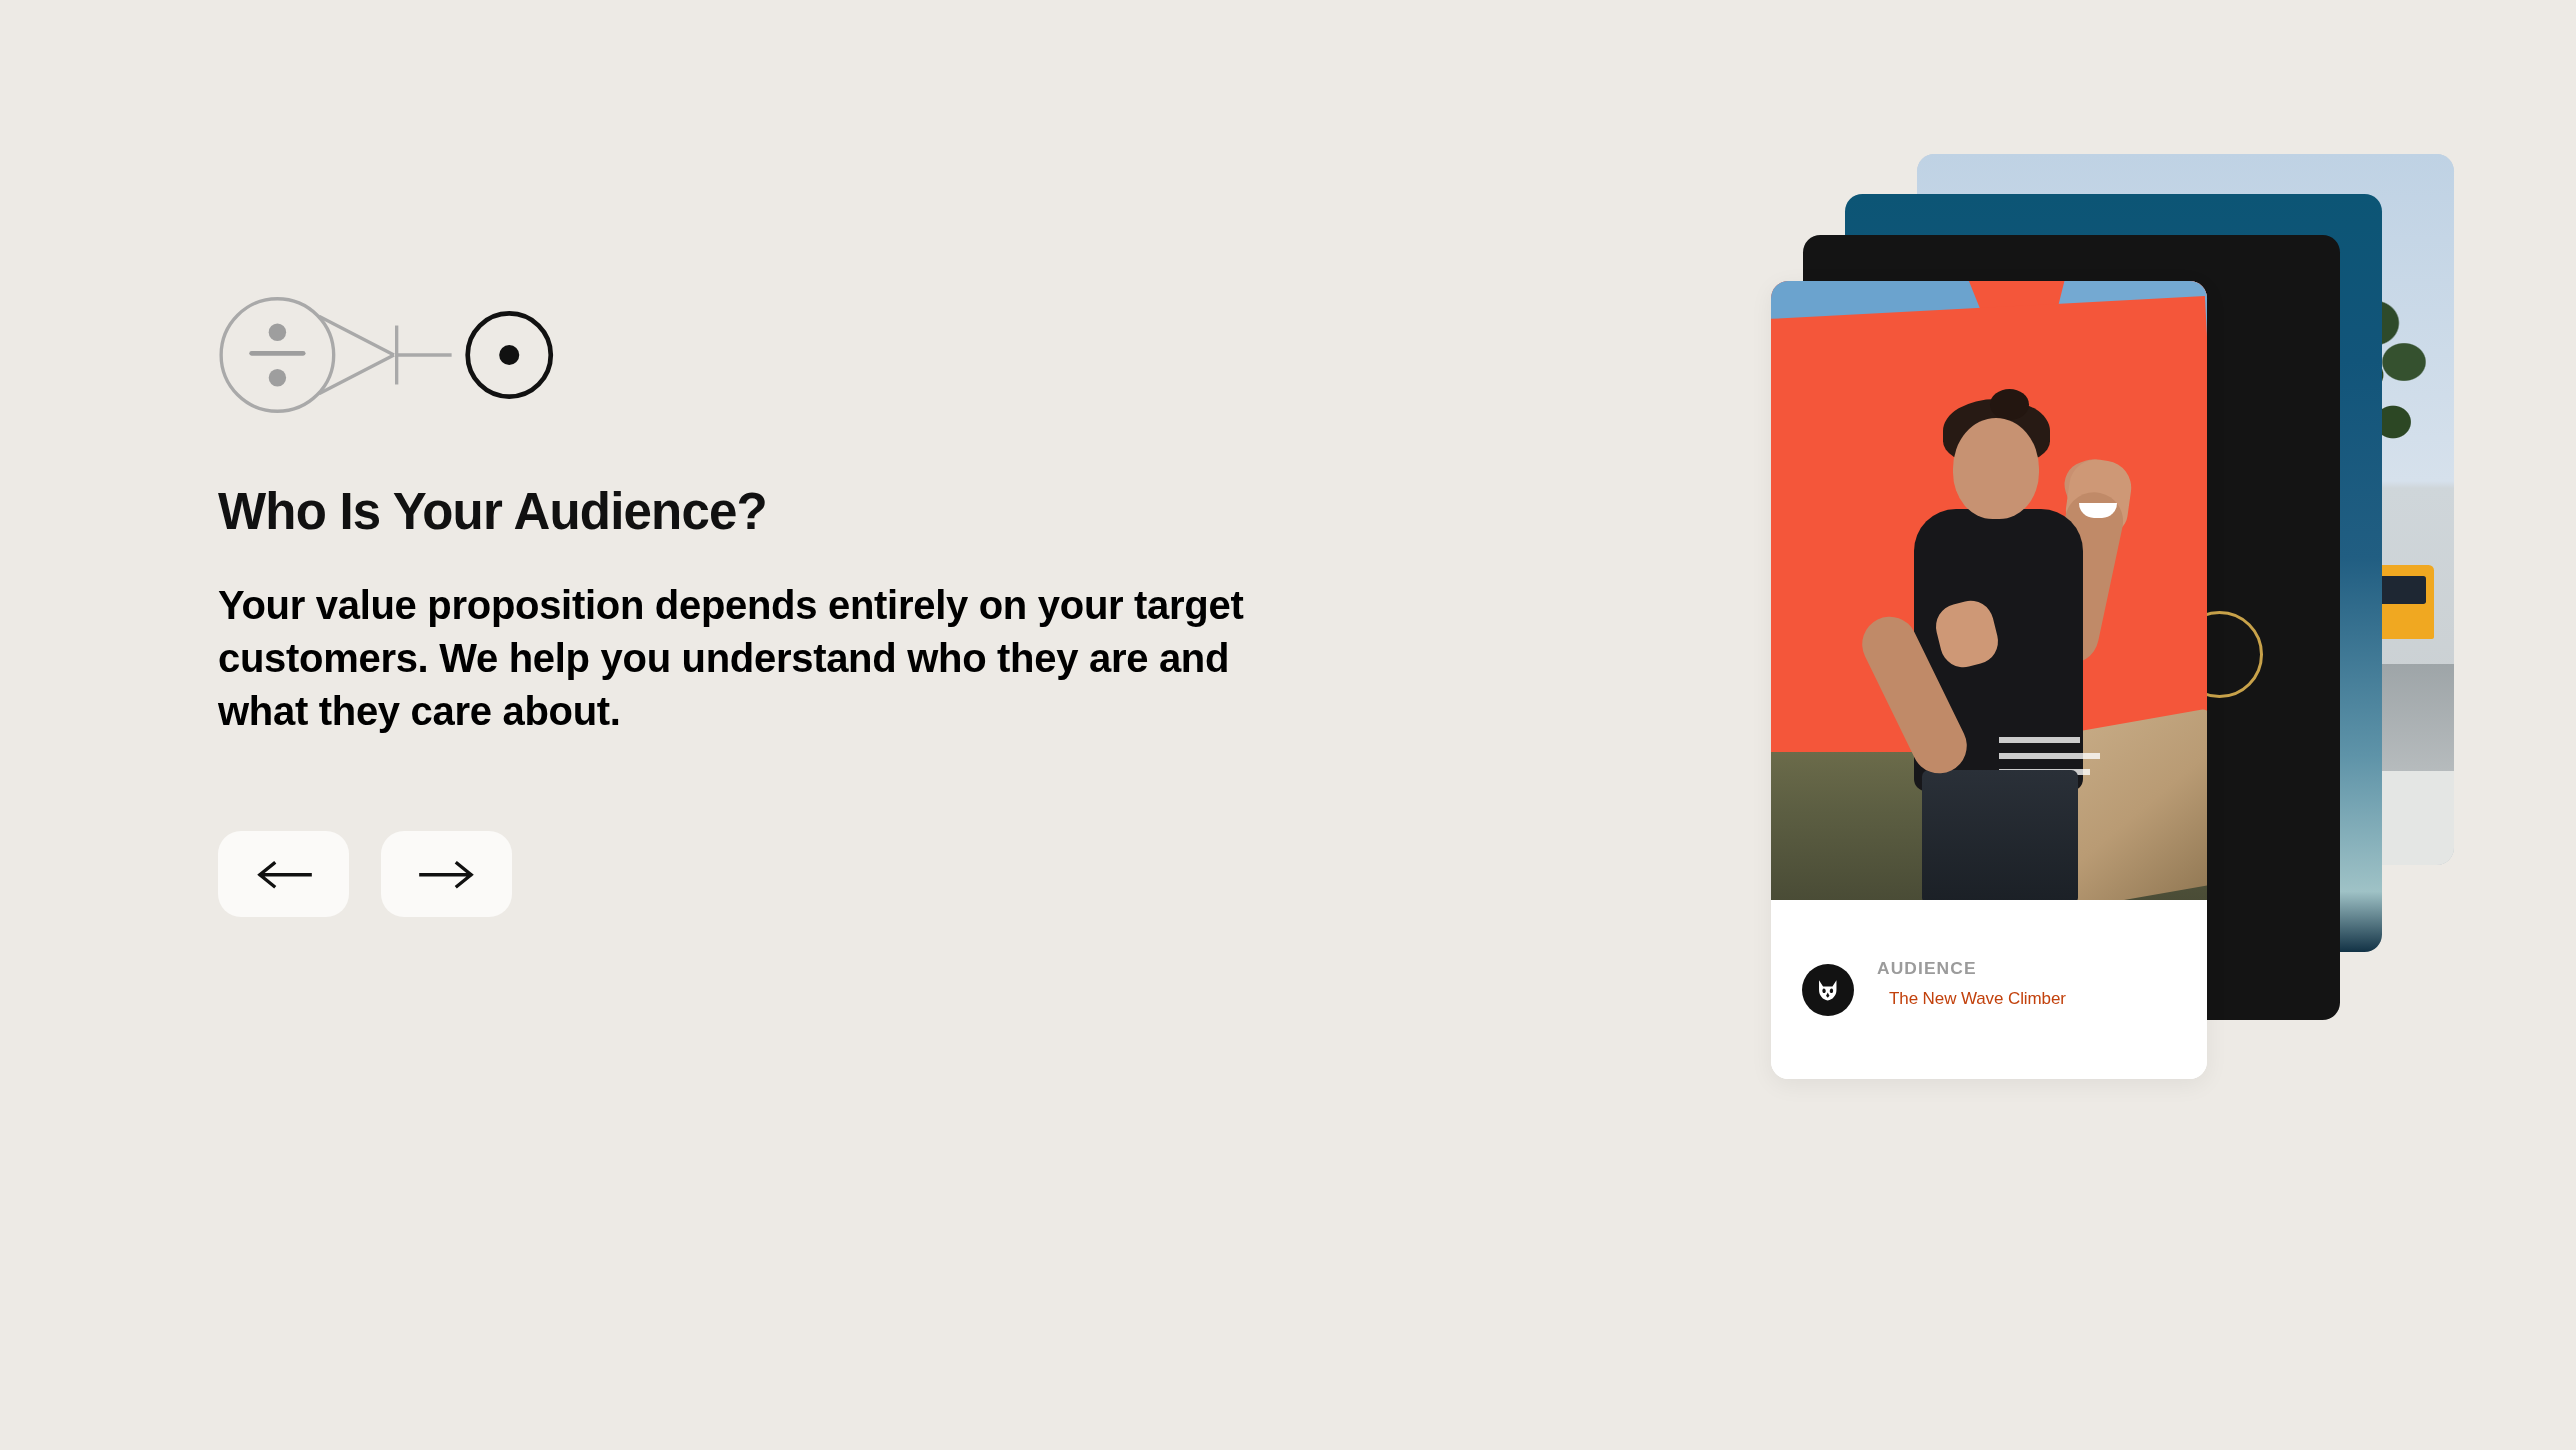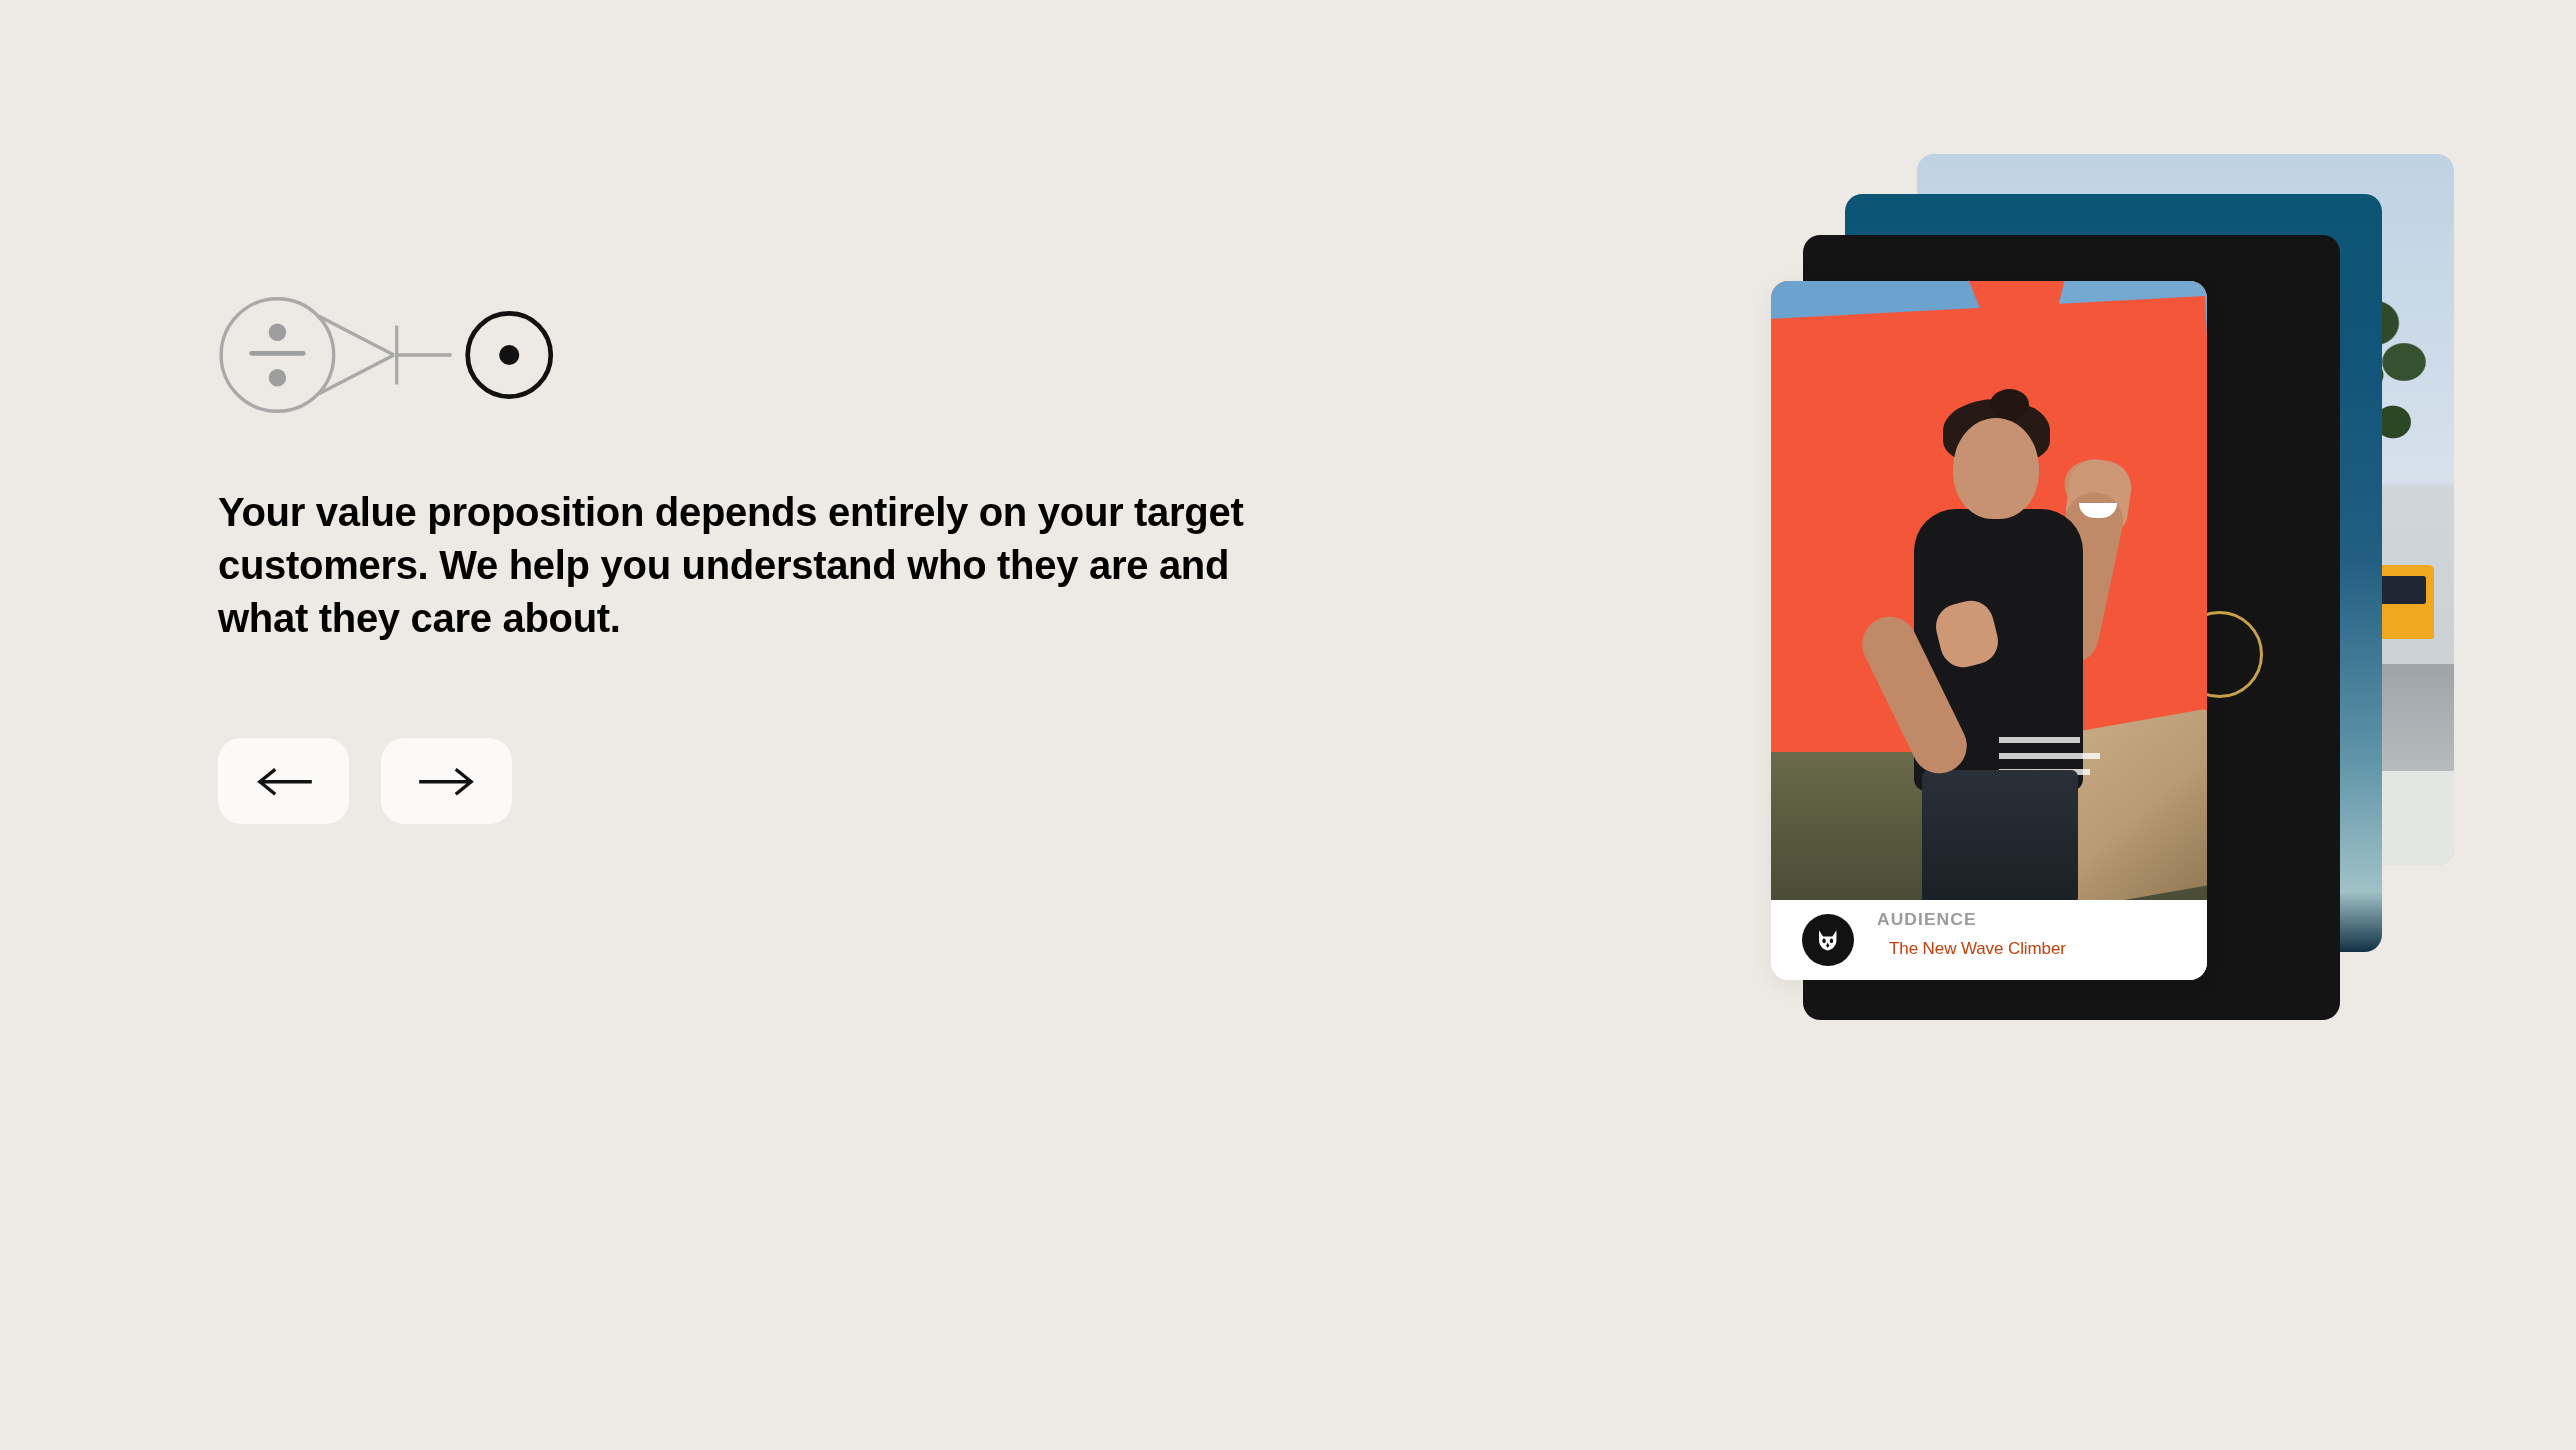--- a/index.html
+++ b/index.html
@@ -97,21 +97,21 @@
   .ring-glyph{
     position:absolute;left:373px;top:376px;width:81px;height:81px;
     border:3.4px solid #C8A24A;border-radius:50%;
   }
   .dot-glyph{
     position:absolute;left:346px;top:268px;width:17.4px;height:17.4px;
     background:#DCDCDC;border-radius:50%;
   }
 
   .card-front{
-    left:0;top:127px;width:436px;height:699px;
+    left:0;top:127px;width:436px;height:798px;
     background:#FFFFFF;
     box-shadow:0 5.4px 23px rgba(0,0,0,.06);
   }
   .front-photo{
     position:absolute;left:0;top:0;right:0;height:619px;
     background:#F4563A;overflow:hidden;
   }
   .sky-tl{
     position:absolute;left:-27px;top:-20px;width:201px;height:148px;
     background:#6BA3CE;transform:rotate(-22deg);transform-origin:top left;
@@ -225,20 +225,21 @@
 
       <path d="M266 56 L266 144" fill="none" stroke="#A9A9A9" stroke-width="5"></path>
 
       <path d="M266 100 L348 100" fill="none" stroke="#A9A9A9" stroke-width="5"></path>
 
       <circle cx="434" cy="100" r="62" fill="none" stroke="#111111" stroke-width="7"></circle>
       <circle cx="434" cy="100" r="15" fill="#111111"></circle>
     </svg>
 
 
+    <h1 class="headline">Who Is Your Audience?</h1>
 
     <p class="body-copy">Your value proposition depends entirely on your target customers. We help you understand who they are and what they care about.</p>
 
     <div class="nav-row">
       <button class="nav-btn">
         <svg width="58" height="29.5" viewBox="0 0 86 44">
           <path d="M82 22 H8 M28 5 L7 22 L28 39" fill="none" stroke="#111111" stroke-width="5" stroke-linecap="square" stroke-linejoin="miter"></path>
         </svg>
       </button>
       <button class="nav-btn">

